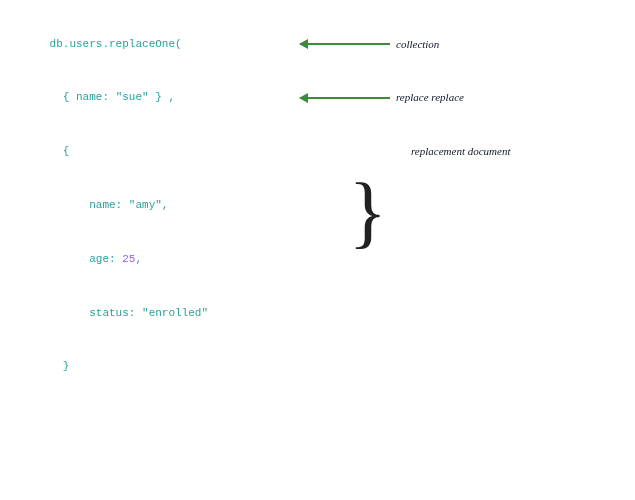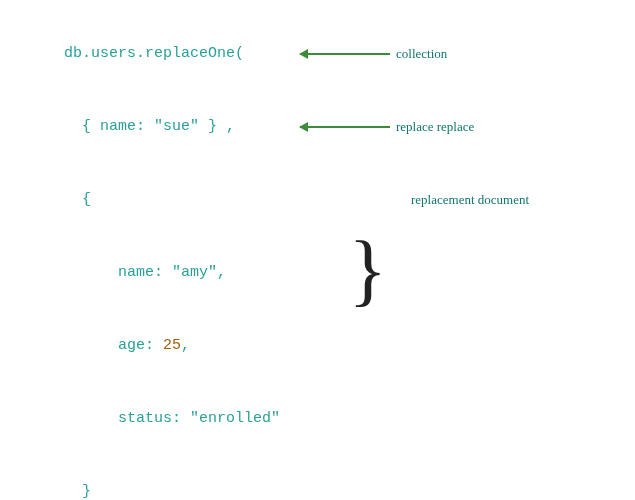--- a/index.html
+++ b/index.html
@@ -26,21 +26,21 @@
     .annotated-line {
       display: flex;
       align-items: center;
       line-height: 1.6;
       margin-bottom: 1px;
       position: relative;
     }
 
     .code-part {
       font-family: 'Courier New', Courier, monospace;
-      font-size: 15px;
+      font-size: 11px;
       white-space: pre;
       min-width: 280px;
     }
 
     .annotation-part {
       display: flex;
       align-items: center;
       margin-left: 10px;
       flex: 1;
     }
@@ -60,22 +60,23 @@
       position: absolute;
       left: -1px;
       top: -4px;
       border-top: 5px solid transparent;
       border-bottom: 5px solid transparent;
       border-right: 9px solid #3a8c3a;
     }
 
     .annotation-text {
       font-family: Georgia, serif;
-      font-size: 13px;
-      color: #0f766e;
+      font-size: 11px;
+      color: #0f172a;
+      font-style: italic;
     }
   </style>
 </head>
 <body>
 
 <div class="code-block">
 
   <div class="annotated-line">
     <div class="code-part">
       <span class="kw-teal">db.users.replaceOne(</span>
@@ -110,21 +111,21 @@
     <div style="position:absolute; right:228px; top:-8px; font-size:80px; color:#222; line-height:1; font-family:Georgia,serif;">}</div>
 
     <div class="annotated-line">
       <div class="code-part">
         <span class="kw-teal">    name: <span style="color:#2aa198">"amy"</span>,</span>
       </div>
     </div>
 
     <div class="annotated-line">
       <div class="code-part">
-        <span class="kw-teal">    age: <span style="color:#a16207">25</span>,</span>
+        <span class="kw-teal">    age: <span style="color:#8b5cf6">25</span>,</span>
       </div>
     </div>
 
     <div class="annotated-line">
       <div class="code-part">
         <span class="kw-teal">    status: <span style="color:#2aa198">"enrolled"</span></span>
       </div>
     </div>
   </div>
 

